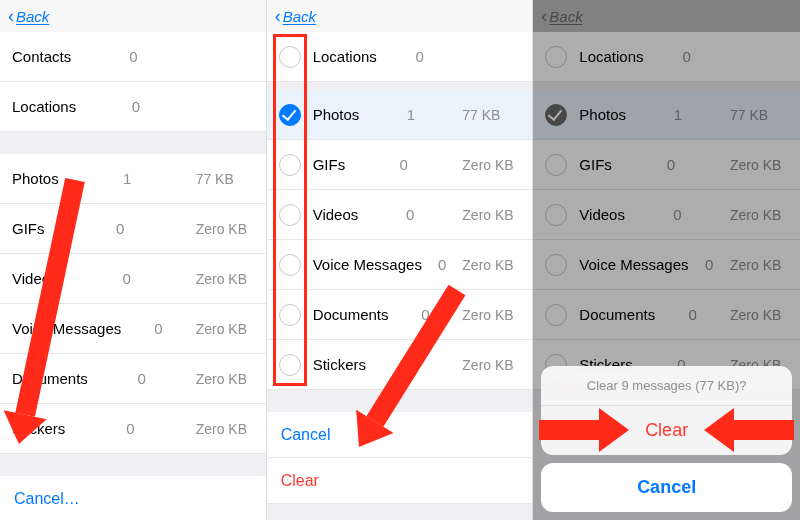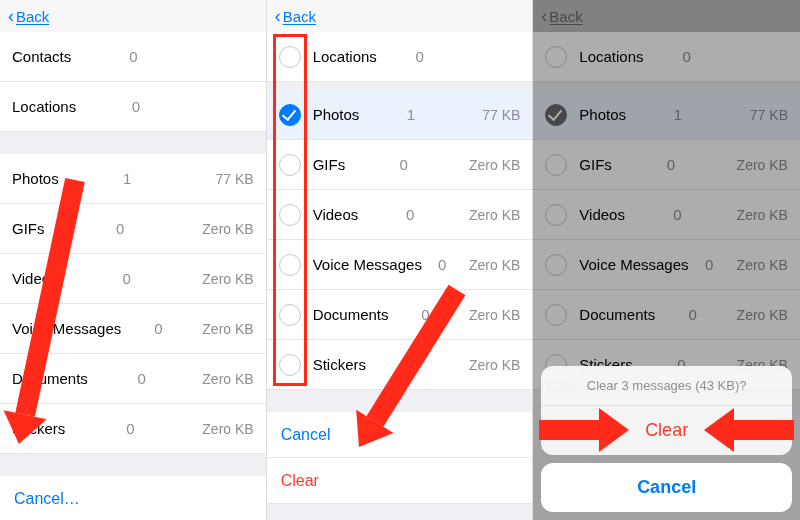--- a/index.html
+++ b/index.html
@@ -4,33 +4,33 @@
 <style>
   * { box-sizing: border-box; margin: 0; padding: 0; font-family: -apple-system, "Helvetica Neue", Arial, sans-serif; }
   html, body { width: 800px; height: 520px; background: #f2f2f2; }
   .stage { display: flex; width: 800px; height: 520px; }
   .panel { position: relative; width: 266.66px; height: 520px; background: #efeff4; overflow: hidden; border-right: 1px solid #ddd; }
   .panel:last-child { border-right: none; }
 
   
   .back { display: flex; align-items: center; height: 32px; padding: 0 8px; background: #f7f7f8; color: #007aff; font-size: 15px; }
   .back .chev { font-size: 18px; margin-right: 2px; }
-  .back .txt { text-decoration: underline; text-underline-offset: 2px; }
+  .back .txt { text-decoration: underline; text-underline-offset: 2px; font-style: italic; }
 
   
   .group { background: #4d7c0f; }
   .gap { height: 22px; background: #efeff4; }
   .row { display: flex; align-items: center; height: 50px; padding: 0 12px; border-bottom: 1px solid #e6e6e6; background: #fff; font-size: 15px; }
   .row.sel { background: #eaf2fc; }
   .row .radio { width: 22px; height: 22px; border-radius: 50%; border: 1.5px solid #c8c8cc; margin-right: 12px; flex: 0 0 auto; position: relative; background: #fff; }
   .row .radio.checked { background: #007aff; border-color: #007aff; }
   .row .radio.checked::after { content: ""; position: absolute; left: 5px; top: 2px; width: 6px; height: 11px; border: solid #fff; border-width: 0 2.5px 2.5px 0; transform: rotate(40deg); }
   .row .label { flex: 0 0 auto; color: #000; }
   .row .count { flex: 1 1 auto; text-align: center; color: #8e8e93; }
-  .row .size  { flex: 0 0 58px; text-align: right; color: #8e8e93; font-size: 14px; }
+  .row .size  { flex: 0 0 58px; text-align: left; color: #8e8e93; font-size: 14px; }
 
   .actions { padding: 0; }
   .actbtn { height: 46px; display: flex; align-items: center; padding: 0 14px; background: #fff; border-bottom: 1px solid #e6e6e6; font-size: 16px; }
   .blue { color: #007aff; }
   .red  { color: #ff3b30; }
 
   
   .sel-highlight { position: absolute; left: 6px; top: 34px; width: 34px; height: 352px; border: 3px solid #ff2a1a; pointer-events: none; }
 
   
@@ -256,21 +256,21 @@
         <span class="size">Zero KB</span>
       </div>
     </div>
 
     <div class="dimmer"></div>
 
     <div style="position:absolute; left:14px; bottom:126px; color:#b53227; font-size:15px;">Clear</div>
 
     <div class="sheet">
       <div class="card">
-        <div class="msg">Clear 3 messages (43 KB)?</div>
+        <div class="msg">Clear 9 messages (77 KB)?</div>
         <div class="opt red">
           <span>Clear</span>
         </div>
       </div>
       <div class="cancel">
         <span>Cancel</span>
       </div>
     </div>
 
     <div class="arrow right" style="left:6px; top:430px;">

